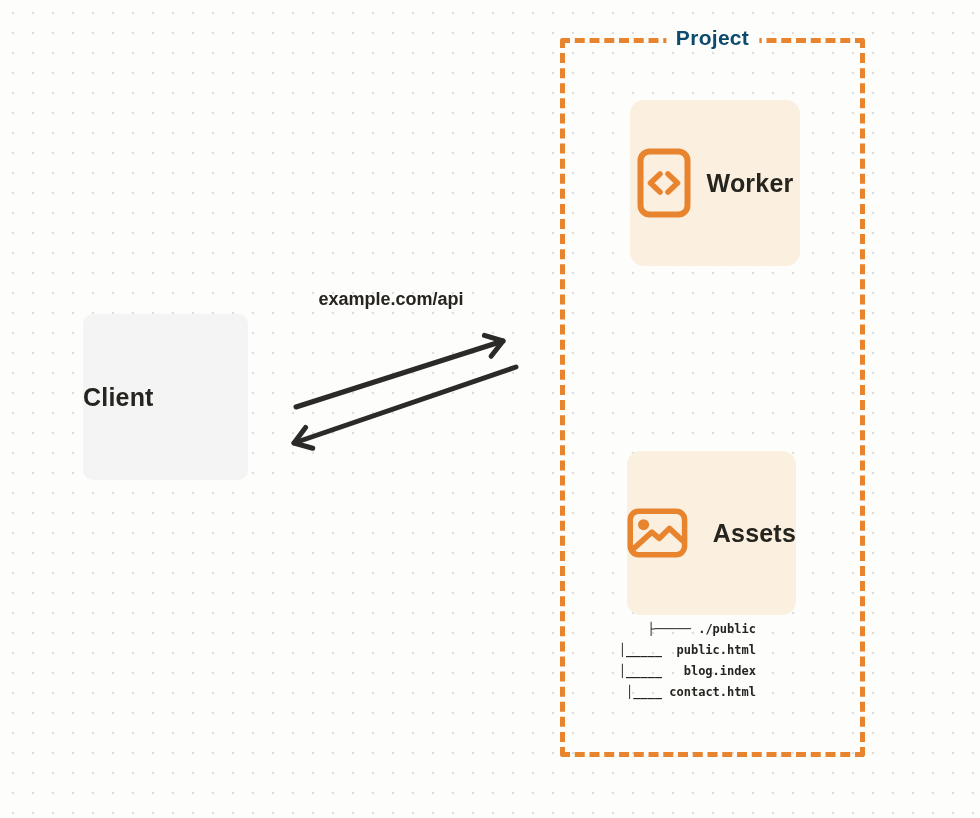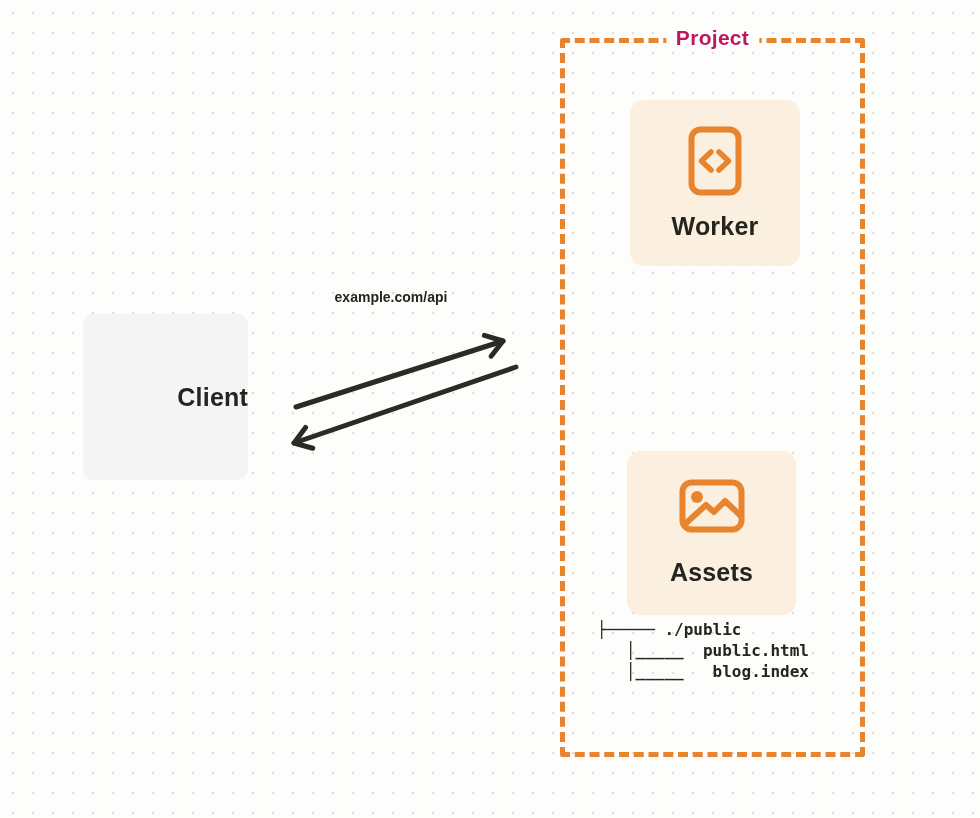--- a/index.html
+++ b/index.html
@@ -21,35 +21,35 @@
   .client-box {
     position: absolute;
     left: 83px;
     top: 314px;
     width: 165px;
     height: 166px;
     background: #F4F4F4;
     border-radius: 10px;
     display: flex;
     align-items: center;
-    justify-content: flex-end;
+    justify-content: flex-start;
   }
   .client-box .label {
     font-size: 25px;
     font-weight: 700;
     color: #26241F;
     letter-spacing: 0.2px;
   }
   .api-label {
     position: absolute;
     left: 280px;
     top: 289px;
     width: 222px;
     text-align: center;
-    font-size: 14px;
+    font-size: 18px;
     font-weight: 700;
     color: #26241F;
   }
   .arrows {
     position: absolute;
     left: 0;
     top: 0;
     pointer-events: none;
   }
   .project-rect {
@@ -65,29 +65,29 @@
   .project-label {
     position: absolute;
     left: 50%;
     top: -5px;
     transform: translate(-50%, -50%);
     background: #FDFDFC;
     padding: 0 10px;
     font-size: 21px;
     font-weight: 700;
     letter-spacing: 0.3px;
-    color: #be185d;
+    color: #0c4a6e;
     white-space: nowrap;
   }
   .card {
     position: absolute;
     background: #FBEFDF;
     border-radius: 14px;
     display: flex;
-    flex-direction: column;
+    flex-direction: row;
     align-items: center;
     justify-content: center;
   }
   .card.worker {
     left: 630px;
     top: 100px;
     width: 170px;
     height: 166px;
     gap: 16px;
   }
@@ -103,25 +103,26 @@
     font-weight: 700;
     color: #26241F;
     letter-spacing: 0.2px;
   }
   .file-tree {
     position: absolute;
     left: 597px;
     top: 619px;
     margin: 0;
     font-family: "DejaVu Sans Mono", monospace;
-    font-size: 16px;
+    font-size: 12px;
     line-height: 21px;
     font-weight: 700;
     color: #26241F;
     white-space: pre;
+    text-align: right;
   }
 </style>
 </head>
 <body>
 
 <div class="page">
 
   <div class="client-box">
     <span class="label">Client</span>
   </div>
@@ -153,15 +154,15 @@
 
   <div class="card assets">
     <svg width="66" height="54" viewBox="0 0 66 54">
       <rect x="3.5" y="3.5" width="59" height="47" rx="9" fill="none" stroke="#E8842D" stroke-width="6"></rect>
       <circle cx="18" cy="18" r="6" fill="#E8842D"></circle>
       <path d="M6,45 L27,26 L35,33 L46,22 L61,36" fill="none" stroke="#E8842D" stroke-width="6" stroke-linecap="round" stroke-linejoin="round"></path>
     </svg>
     <span class="label">Assets</span>
   </div>
 
-  <pre class="file-tree"><div>├───── ./public</div><div>   │_____  public.html</div><div>   │_____   blog.index</div></pre>
+  <pre class="file-tree"><div>├───── ./public</div><div>   │_____  public.html</div><div>   │_____   blog.index</div><div>   │____ contact.html</div></pre>
 
 </div>
 
 </body></html>

